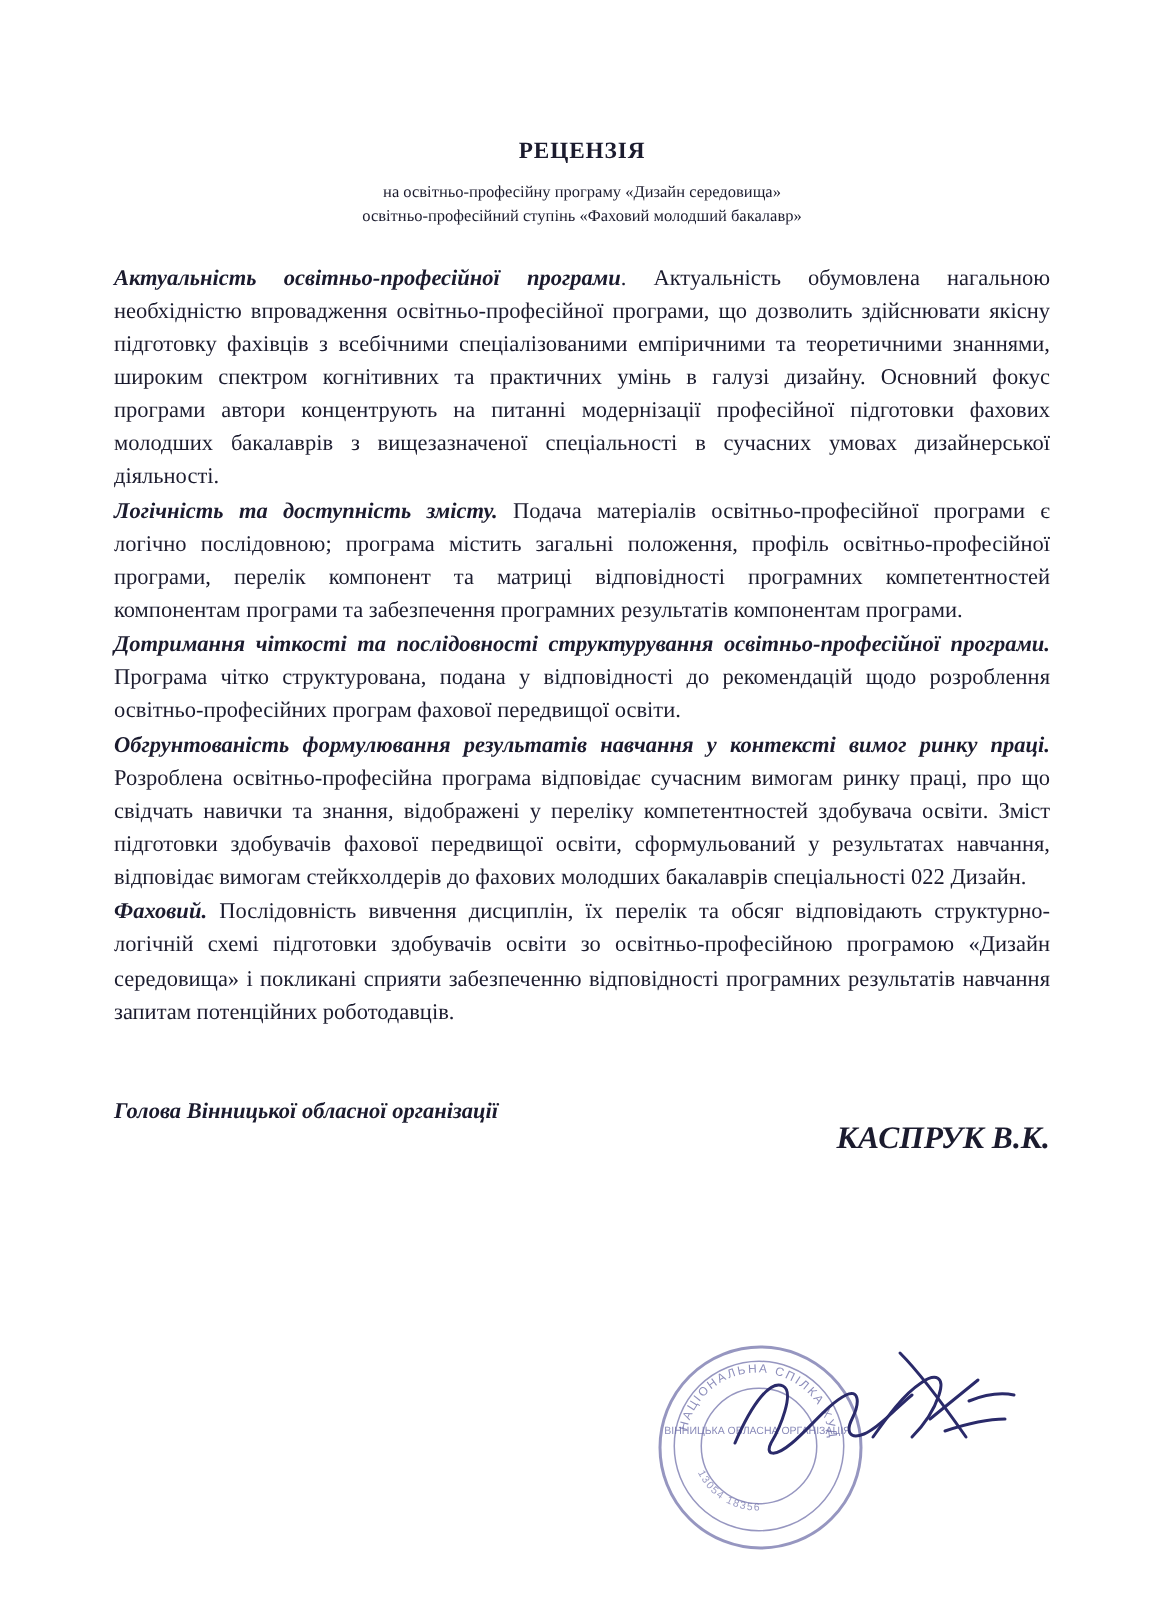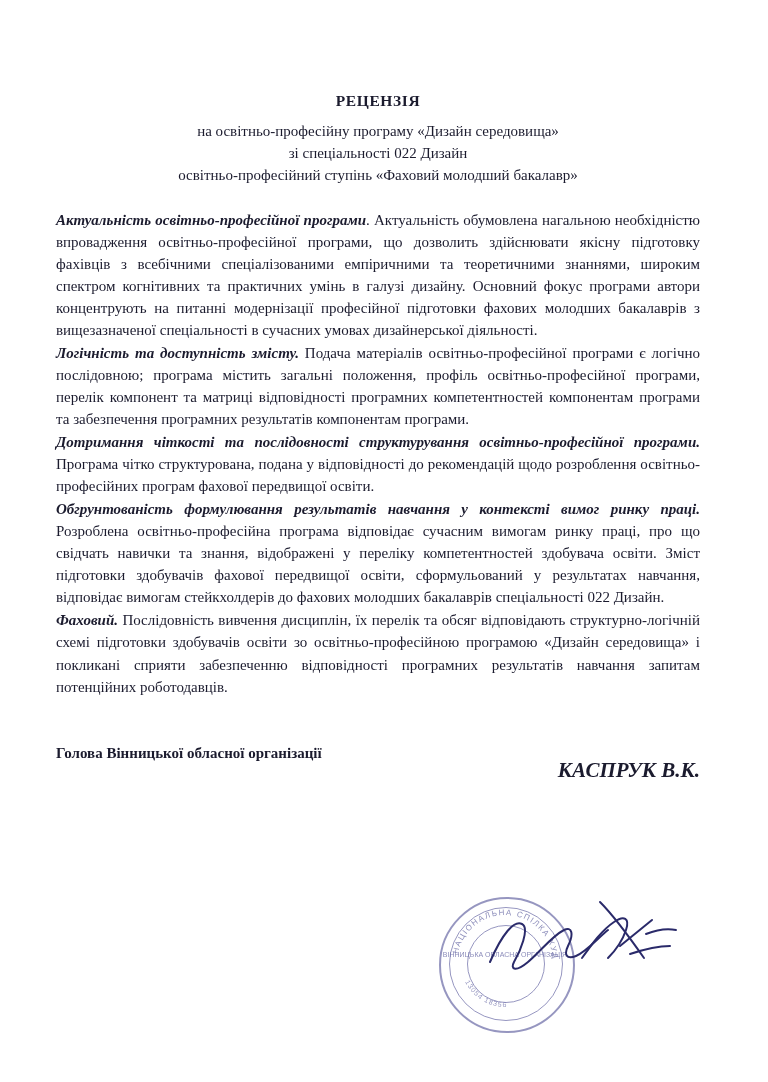--- a/index.html
+++ b/index.html
@@ -13,32 +13,32 @@
     font-family: "Liberation Serif", serif;
     color: #1b1b2e;
     position: relative;
     overflow: hidden;
   }
   .page {
     position: relative;
     width: 768px;
     height: 1082px;
     box-sizing: border-box;
-    padding: 92px 68px 40px 56px;
+    padding: 92px 68px 40px 76px;
   }
   .doc-title {
     text-align: center;
     font-weight: bold;
     font-size: 15.5px;
     letter-spacing: 0.6px;
     margin: 0 0 10px 0;
   }
   .subtitle-block {
     text-align: center;
-    font-size: 15px;
+    font-size: 11px;
     line-height: 1.48;
     margin: 0 0 22px 0;
   }
   .subtitle-block div {
     margin: 0;
   }
   .sub-wide {
     padding: 0 10px;
   }
   p.para {
@@ -53,20 +53,21 @@
     font-weight: bold;
     font-style: italic;
   }
   .sign-block {
     margin-top: 34px;
     position: relative;
     font-size: 15px;
     line-height: 1.5;
   }
   .sign-left {
+    font-style: italic;
     font-weight: bold;
     width: 430px;
     margin-top: 44px;
   }
   .sign-name {
     position: absolute;
     right: 0;
     bottom: -22px;
     font-style: italic;
     font-weight: bold;
@@ -120,21 +121,20 @@
 </style>
 </head>
 <body>
 
 <div class="page">
 
   <h1 class="doc-title">РЕЦЕНЗІЯ</h1>
 
   <div class="subtitle-block">
     <div>на освітньо-професійну програму «Дизайн середовища»</div>
-    <div>зі спеціальності 022 Дизайн</div>
     <div>освітньо-професійний ступінь «Фаховий молодший бакалавр»</div>
   </div>
 
   <p class="para">
     <span class="lead">Актуальність освітньо-професійної програми</span><span>. Актуальність обумовлена нагальною необхідністю впровадження освітньо-професійної програми, що дозволить здійснювати якісну підготовку фахівців з всебічними спеціалізованими емпіричними та теоретичними знаннями, широким спектром когнітивних та практичних умінь в галузі дизайну. Основний фокус програми автори концентрують на питанні модернізації професійної підготовки фахових молодших бакалаврів з вищезазначеної спеціальності в сучасних умовах дизайнерської діяльності.</span>
   </p>
 
   <p class="para">
     <span class="lead">Логічність та доступність змісту.</span><span> Подача матеріалів освітньо-професійної програми є логічно послідовною; програма містить загальні положення, профіль освітньо-професійної програми, перелік компонент та матриці відповідності програмних компетентностей компонентам програми та забезпечення програмних результатів компонентам програми.</span>
   </p>

